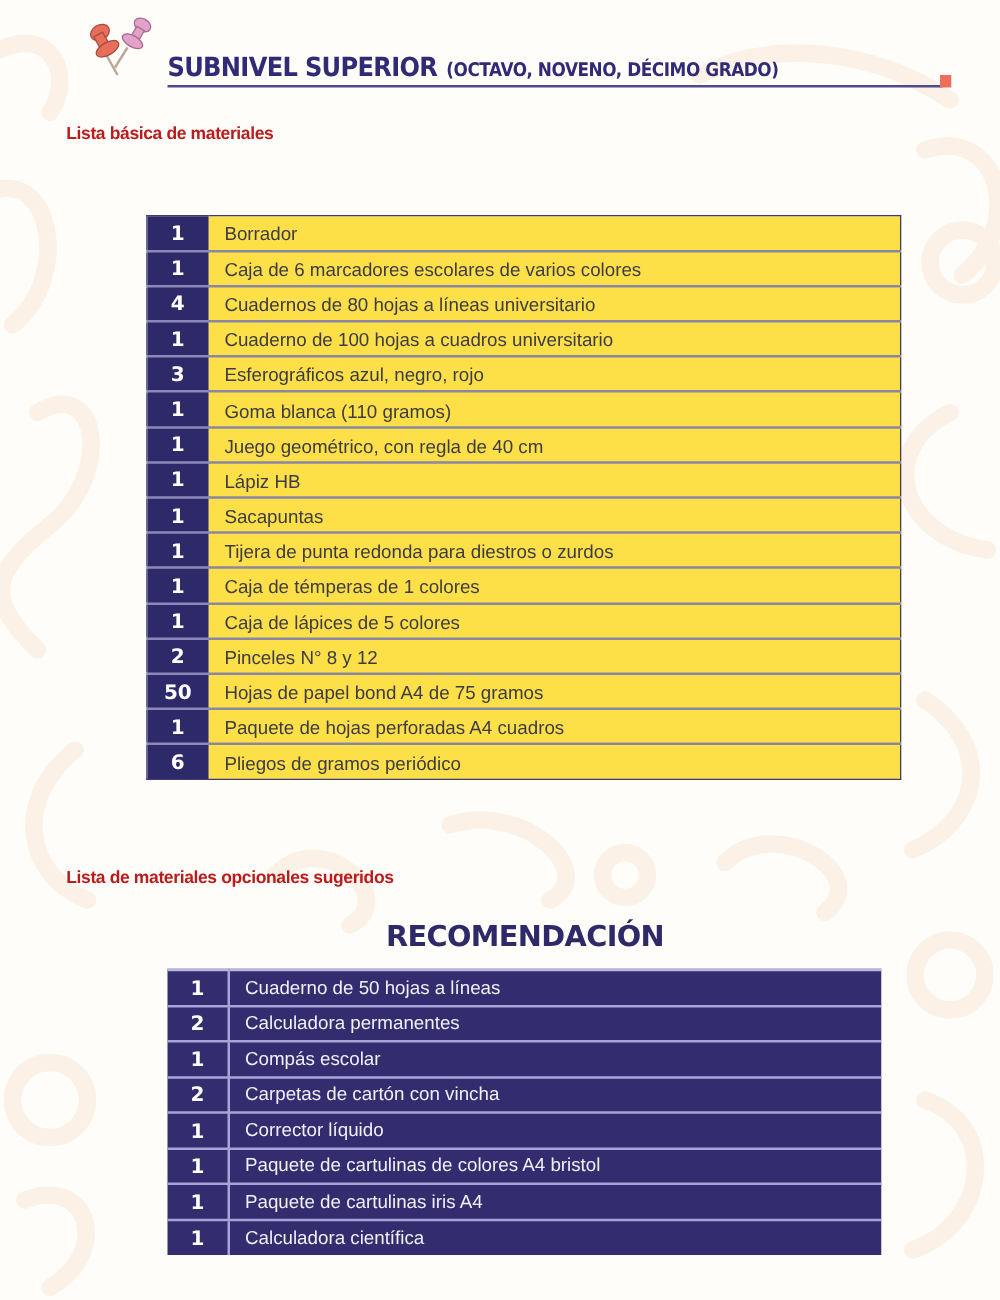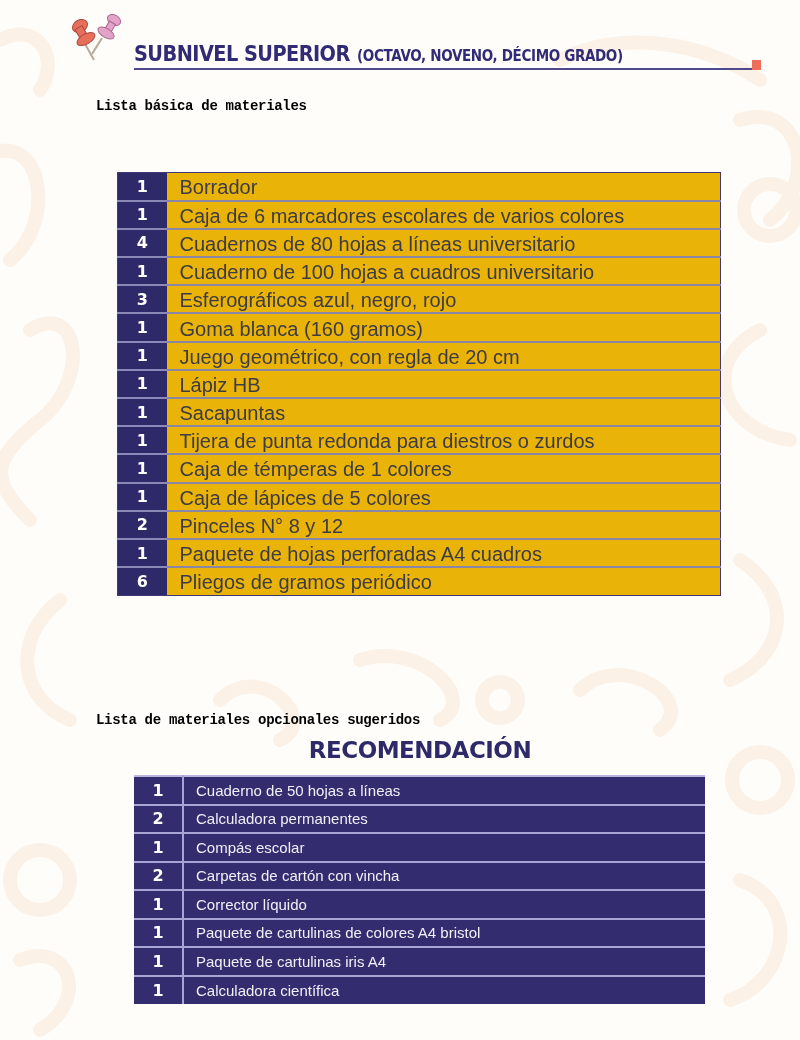--- a/index.html
+++ b/index.html
@@ -39,40 +39,40 @@
       position: absolute; left: 64px; top: 58px; width: 620px; height: 2px;
       background: #4f4a8e;
     }
     .title-accent {
       position: absolute; left: 682px; top: 50px; width: 9px; height: 10px;
       background: #ee6e5c;
     }
 
     .section-label {
       position: absolute; left: 53px;
-      font-family: Liberation Mono, monospace; font-weight: bold;
-      font-size: 14px; color: #000000; letter-spacing: -0.3px; margin-left: 43px;
+      font-family: Liberation Sans, sans-serif; font-weight: bold;
+      font-size: 14px; color: #b91c1c; letter-spacing: -0.3px;
     }
 
     
     .basic-table {
       position: absolute; left: 117px; top: 172px; width: 604px;
       border-collapse: collapse; border: 1.5px solid #3e3a78;
     }
     .basic-table td {
       height: 28.2px; border-bottom: 2px solid #8a86a6; padding: 0;
     }
     .basic-table tr:last-child td { border-bottom: none; }
     .qty-cell {
       width: 49px; background: #2e2a6a; color: #ffffff;
       font-family: "DejaVu Sans", sans-serif; font-weight: bold; font-size: 16px;
       text-align: center; border-bottom-color: #8c89b8 !important;
     }
     .desc-cell {
-      background: #eab308; color: #3d3b45; font-size: 20px;
+      background: #fde047; color: #3d3b45; font-size: 15px;
       padding-left: 13px !important; padding-top: 3px !important;
     }
 
     .reco-title {
       position: absolute; left: 0; width: 840px; top: 737px; text-align: center;
       font-family: "DejaVu Sans", sans-serif; font-weight: bold; font-size: 23px;
       color: #2e2a6a; letter-spacing: -0.5px;
     }
 
     
@@ -161,25 +161,25 @@
       <tr>
           <td class="qty-cell">1</td>
           <td class="desc-cell">Cuaderno de 100 hojas a cuadros universitario</td>
         </tr>
       <tr>
           <td class="qty-cell">3</td>
           <td class="desc-cell">Esferográficos azul, negro, rojo</td>
         </tr>
       <tr>
           <td class="qty-cell">1</td>
-          <td class="desc-cell">Goma blanca (160 gramos)</td>
-        </tr>
-      <tr>
-          <td class="qty-cell">1</td>
-          <td class="desc-cell">Juego geométrico, con regla de 20 cm</td>
+          <td class="desc-cell">Goma blanca (110 gramos)</td>
+        </tr>
+      <tr>
+          <td class="qty-cell">1</td>
+          <td class="desc-cell">Juego geométrico, con regla de 40 cm</td>
         </tr>
       <tr>
           <td class="qty-cell">1</td>
           <td class="desc-cell">Lápiz HB</td>
         </tr>
       <tr>
           <td class="qty-cell">1</td>
           <td class="desc-cell">Sacapuntas</td>
         </tr>
       <tr>
@@ -192,31 +192,35 @@
         </tr>
       <tr>
           <td class="qty-cell">1</td>
           <td class="desc-cell">Caja de lápices de 5 colores</td>
         </tr>
       <tr>
           <td class="qty-cell">2</td>
           <td class="desc-cell">Pinceles N° 8 y 12</td>
         </tr>
       <tr>
+          <td class="qty-cell">50</td>
+          <td class="desc-cell">Hojas de papel bond A4 de 75 gramos</td>
+        </tr>
+      <tr>
           <td class="qty-cell">1</td>
           <td class="desc-cell">Paquete de hojas perforadas A4 cuadros</td>
         </tr>
       <tr>
           <td class="qty-cell">6</td>
           <td class="desc-cell">Pliegos de gramos periódico</td>
         </tr>
     </tbody>
   </table>
 
-  <div class="section-label" style="top: 712px;">Lista de materiales opcionales sugeridos</div>
+  <div class="section-label" style="top: 693px;">Lista de materiales opcionales sugeridos</div>
 
   <div class="reco-title">RECOMENDACIÓN</div>
 
   <table class="reco-table">
     <tbody>
       <tr>
           <td class="reco-qty">1</td>
           <td class="reco-desc">Cuaderno de 50 hojas a líneas</td>
         </tr>
       <tr>

